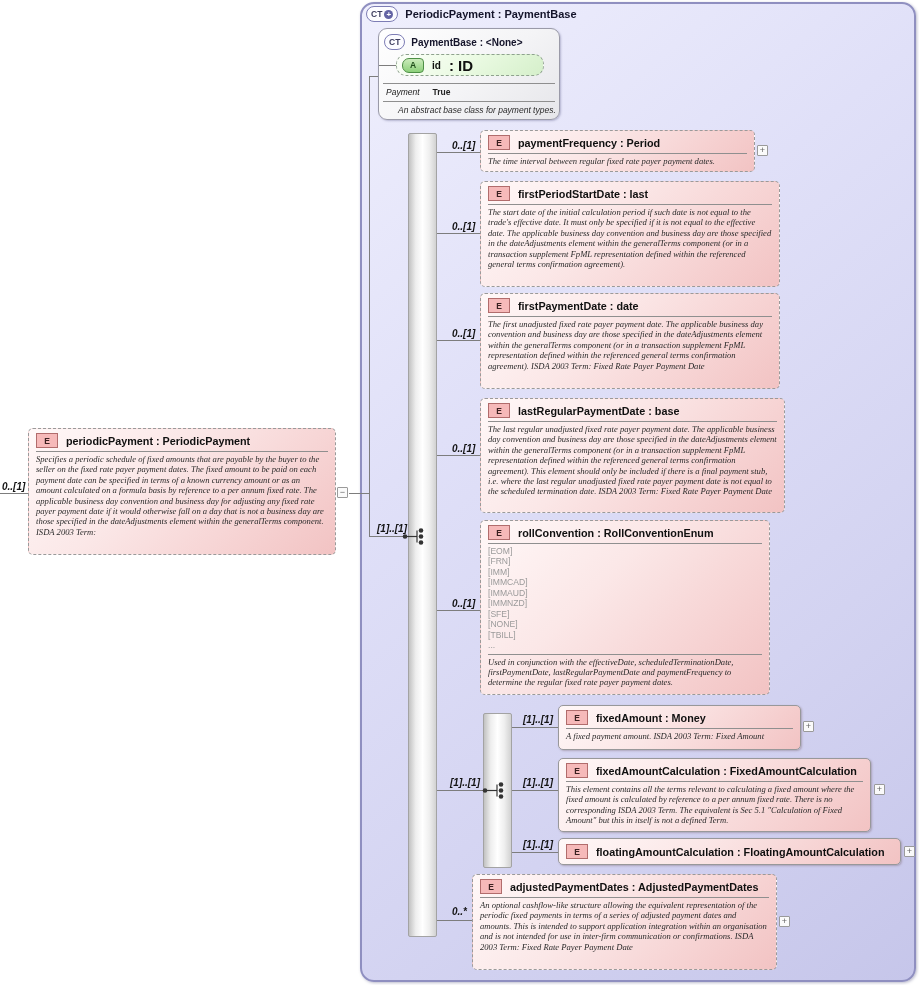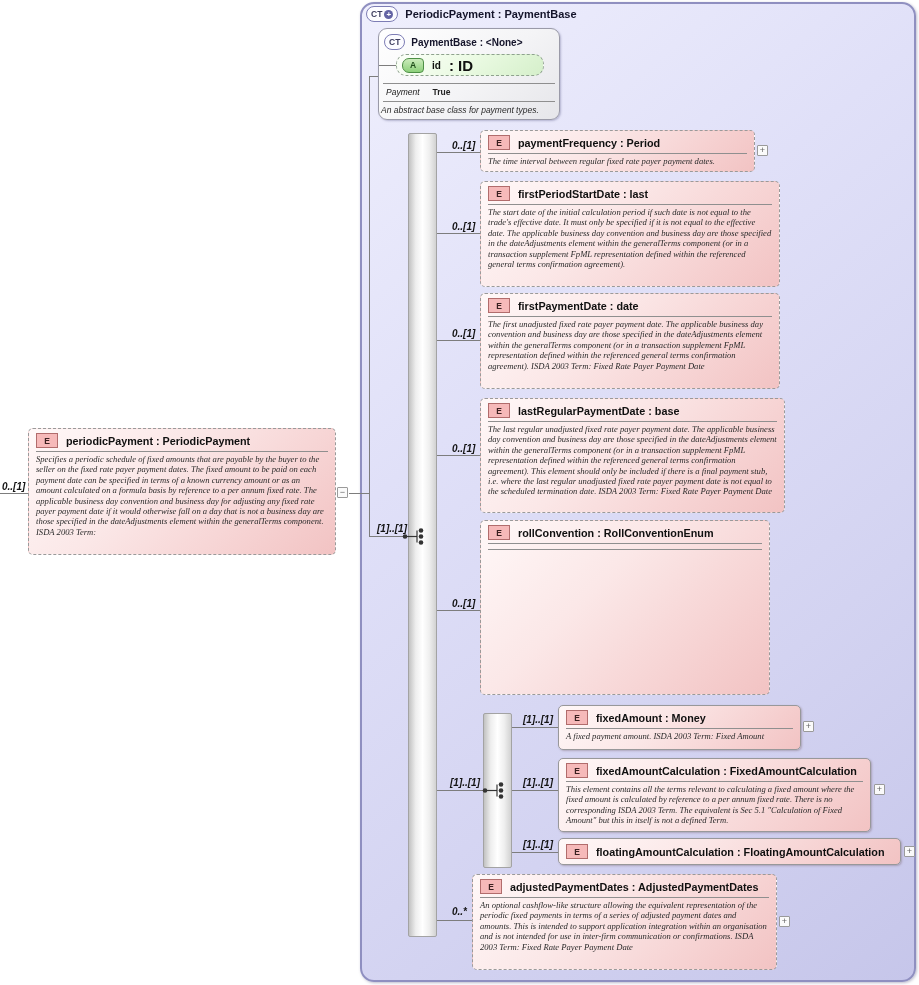--- a/index.html
+++ b/index.html
@@ -47,21 +47,21 @@
     min-width:20px; height:13px; display:flex; align-items:center; justify-content:center;
     background:linear-gradient(#ccecbc,#8cd07a); border:1px solid #4d8f45;
     border-radius:7px 4px 4px 7px; font-size:8.5px; font-weight:bold; color:#1f4d1a;
   }
   .attr-name { font-size:10px; font-weight:bold; color:#101010; margin-left:8px; }
   .attr-type { font-size:15px; font-weight:bold; color:#101010; margin-left:8px; }
   .base-sep { position:absolute; left:4px; right:4px; height:1px; background:#8f8f8f; }
   .facet-row { position:absolute; left:7px; top:58px; font-size:8.5px; color:#222; }
   .facet-label { font-style:italic; }
   .facet-value { font-weight:bold; margin-left:13px; }
-  .base-desc { position:absolute; left:2px; top:76px; font-size:8.5px; font-style:italic; color:#2a2a2a;text-align:center; }
+  .base-desc { position:absolute; left:19px; top:76px; font-size:8.5px; font-style:italic; color:#2a2a2a;text-align:center; }
 
   
   .ebox {
     position:absolute; box-sizing:border-box; padding:4px 7px; overflow:hidden;
     border-radius:5px;
     background:linear-gradient(135deg,#fff8f8 0%, #fbe7e7 40%, #f6d2d2 75%, #f2c3c3 100%);
   }
   .ebox.dashed { border:1px dashed #9a9a9a; }
   .ebox.solid  { border:1px solid #98989a; box-shadow:1px 1px 2px rgba(90,60,60,0.3); }
   .ebox-title { display:flex; align-items:center; gap:8px; }
@@ -203,22 +203,33 @@
 
   <div class="hline" style="left:437px;top:610px;width:43px"></div>
   <div class="card" style="left:452px;top:598px">0..[1]</div>
   <div class="ebox dashed" style="left:480px;top:520px;width:290px;height:175px">
     <div class="ebox-title">
       <span class="e-badge">E</span>
       <span class="ebox-name">rollConvention : RollConventionEnum</span>
     </div>
     <hr>
     <div class="enum-row">
-    </div>
-    <hr>
+      <span class="enum-values">[EOM]
+[FRN]
+[IMM]
+[IMMCAD]
+[IMMAUD]
+[IMMNZD]
+[SFE]
+[NONE]
+[TBILL]
+...</span>
+    </div>
+    <hr>
+    <div class="ebox-desc">Used in conjunction with the effectiveDate, scheduledTerminationDate, firstPaymentDate, lastRegularPaymentDate and paymentFrequency to determine the regular fixed rate payer payment dates.</div>
   </div>
 
   <div class="hline" style="left:437px;top:790px;width:46px"></div>
   <div class="card" style="left:450px;top:777px">[1]..[1]</div>
   <div class="gbar" style="left:483px;top:713px;height:155px"></div>
   <svg class="gicon" style="left:481px;top:781px" width="30" height="19" viewBox="0 0 30 19">
     <circle cx="4" cy="9.5" r="2.3" fill="#333"></circle>
     <line x1="4" y1="9.5" x2="16" y2="9.5" stroke="#333" stroke-width="1.2"></line>
     <line x1="16" y1="3.5" x2="16" y2="15.5" stroke="#333" stroke-width="1.2"></line>
     <circle cx="20" cy="3.5" r="2.3" fill="#333"></circle>

